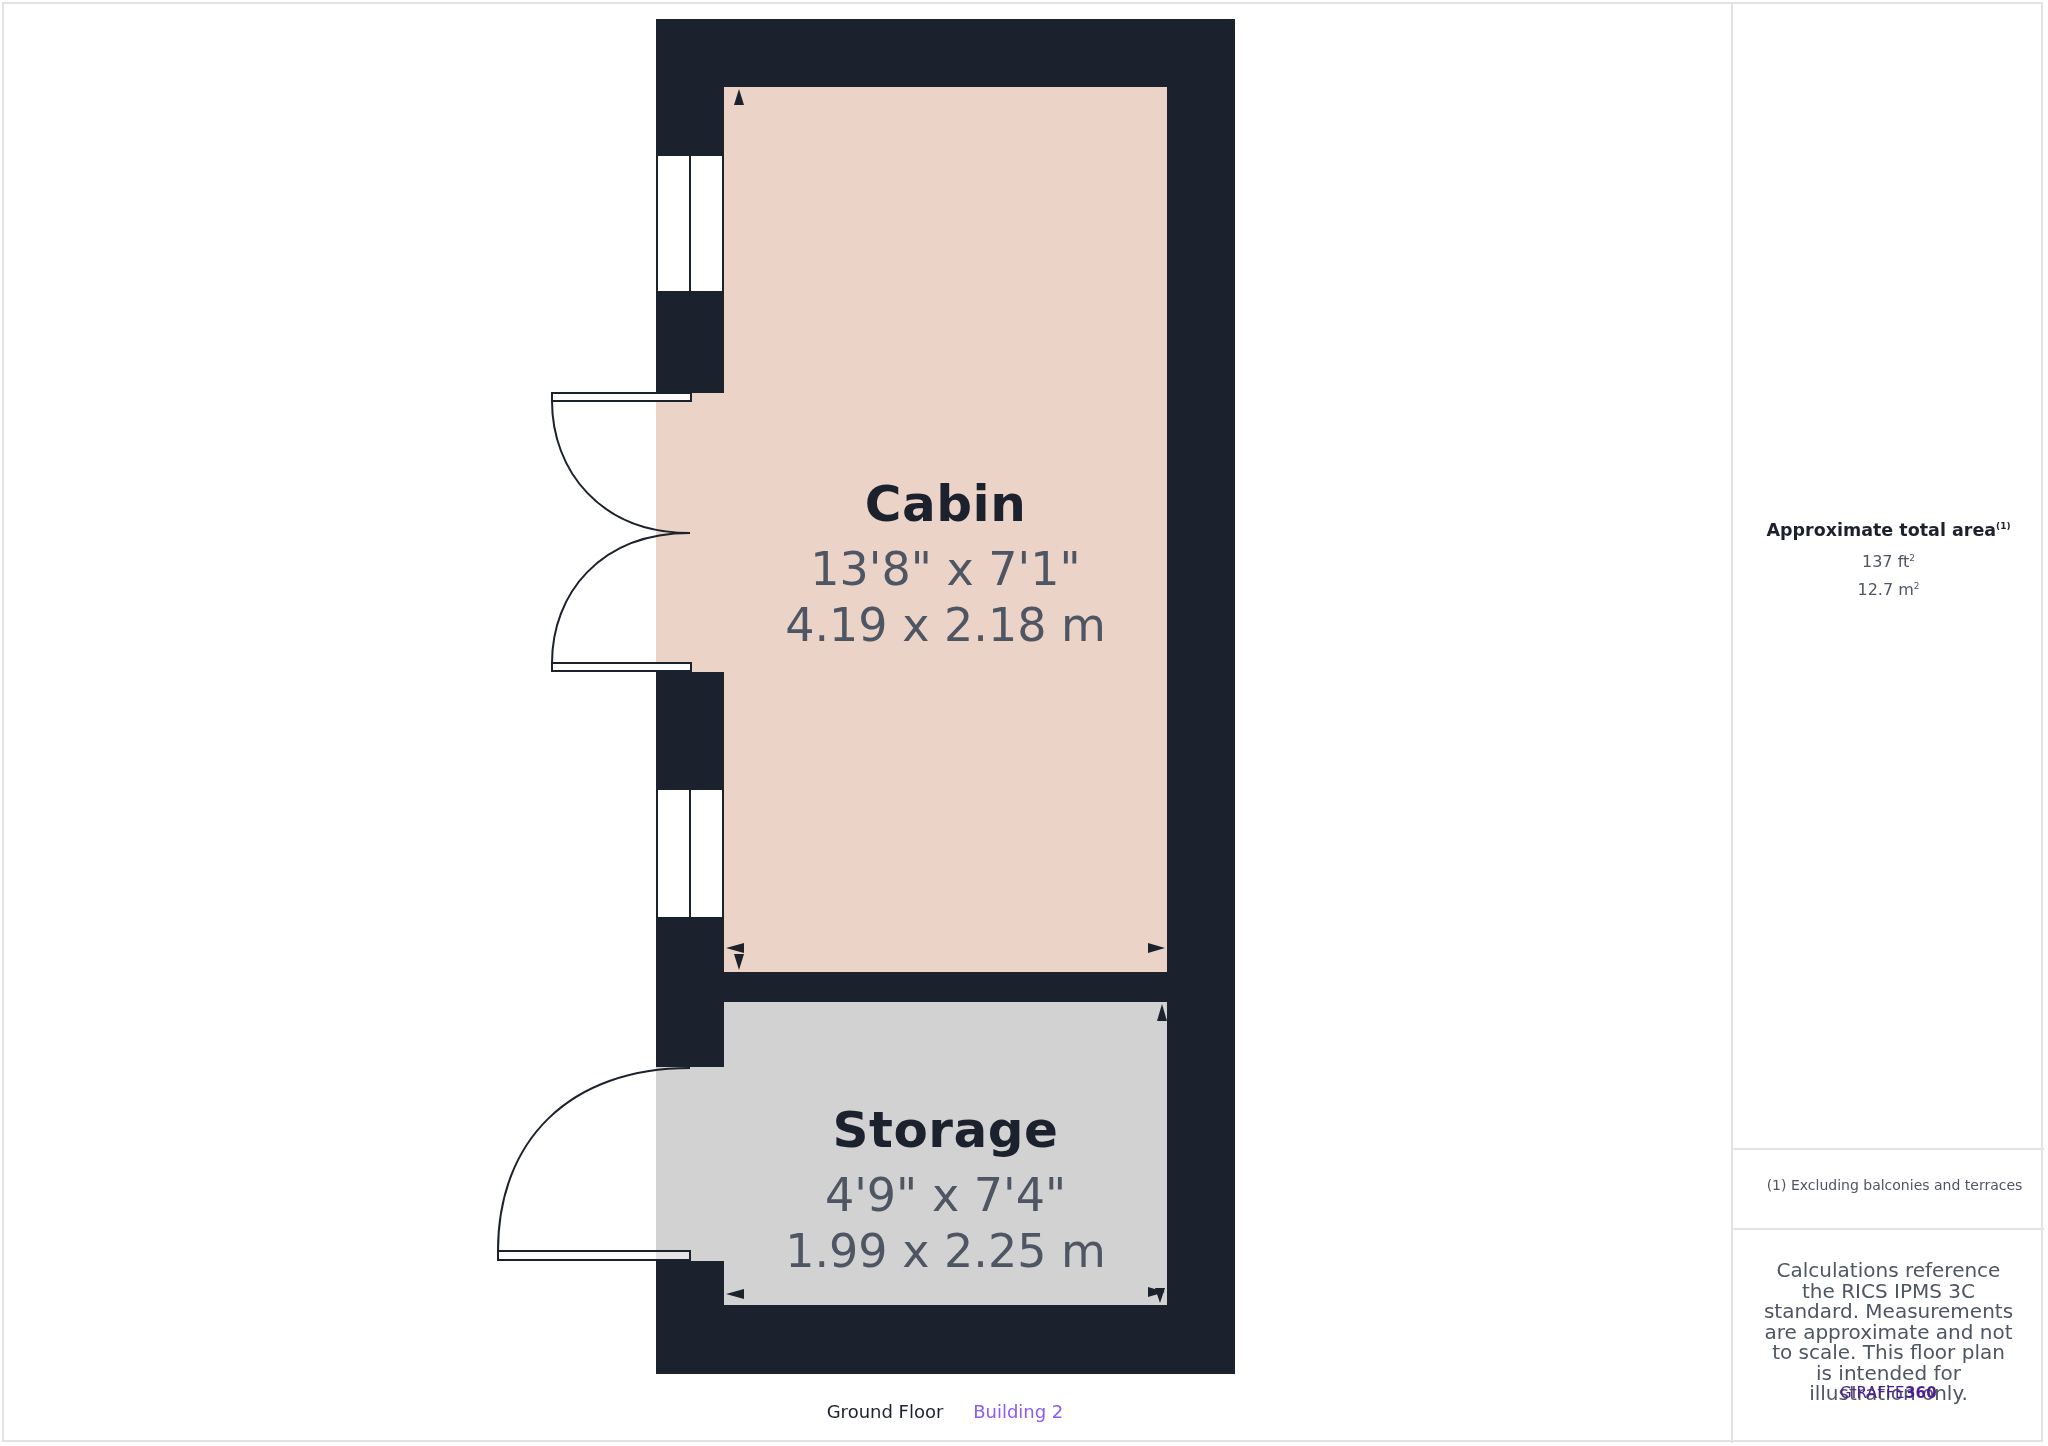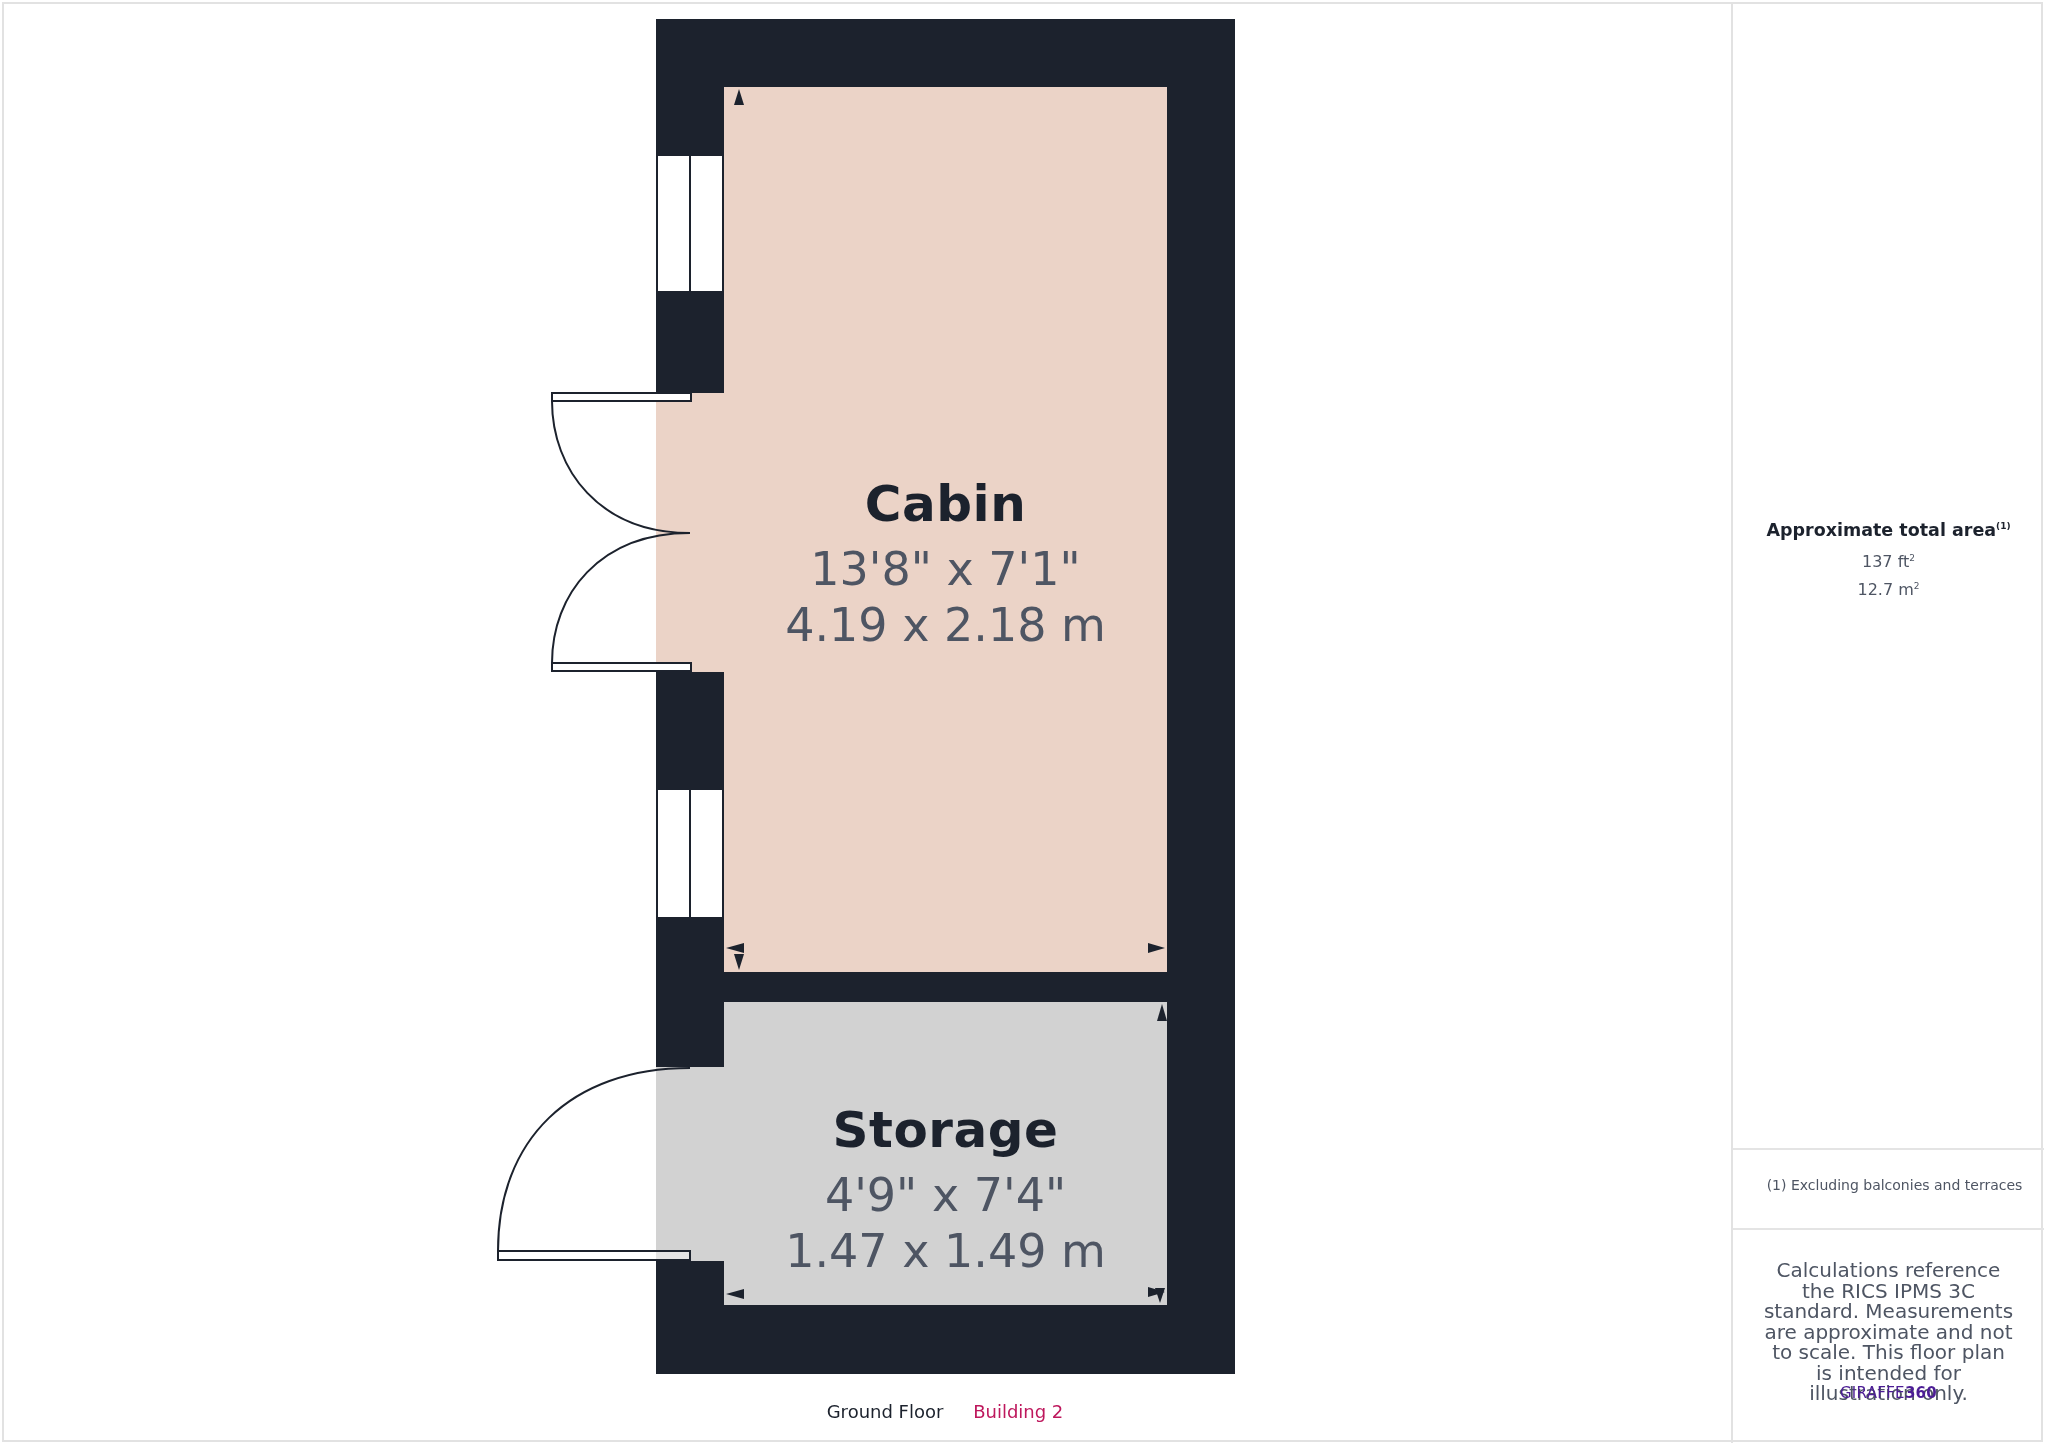--- a/index.html
+++ b/index.html
@@ -9,21 +9,21 @@
            border:2px solid #e2e2e2; box-sizing:border-box; }
   .plan { position:absolute; left:0; top:0; }
   .room-label { position:absolute; text-align:center; }
   .room-name { font-family:"DejaVu Sans", sans-serif; font-weight:bold; color:#1c222d;
                font-size:50px; letter-spacing:0.5px; line-height:1;margin-top:42px; }
   .room-dim { font-family:"DejaVu Sans", sans-serif; color:#4e5563; font-size:46px;
               line-height:1.22; font-weight:normal; }
   .caption { position:absolute; left:0; width:1890px; top:1403px; text-align:center;
              font-size:18px; line-height:1; }
   .caption .floor { font-weight:normal; color:#1c222d; margin-right:24px; }
-  .caption .building { color:#be185d; }
+  .caption .building { color:#8b5cf6; }
   .panel { position:absolute; left:1731px; top:2px; width:313px; height:1441px;
            border-left:2px solid #e2e2e2; box-sizing:border-box; }
   .area-block { position:absolute; left:0; right:0; top:518px; text-align:center; }
   .area-title { font-weight:bold; color:#1c222d; font-size:17.5px; }
   .area-title sup { font-size:9px; font-weight:bold; }
   .area-val { color:#4e5563; font-size:16px; margin-top:12px; }
   .area-val sup { font-size:9px; }
   .divider { position:absolute; left:0; right:0; height:2px; background:#e4e4e4; }
   .footnote { position:absolute; left:12px; right:0; top:1175px; text-align:center;
               color:#4e5563; font-size:14px; }
@@ -87,21 +87,21 @@
 
 <div class="room-label" style="left:724px; width:443px; top:437px;">
   <div class="room-name">Cabin</div>
   <div class="room-dim" style="margin-top:12px;">13'8" x 7'1"</div>
   <div class="room-dim">4.19 x 2.18 m</div>
 </div>
 
 <div class="room-label" style="left:724px; width:443px; top:1063px;">
   <div class="room-name">Storage</div>
   <div class="room-dim" style="margin-top:12px;">4'9" x 7'4"</div>
-  <div class="room-dim">1.47 x 1.49 m</div>
+  <div class="room-dim">1.99 x 2.25 m</div>
 </div>
 
 <div class="caption">
   <span class="floor">Ground Floor</span>
   <span class="building">Building 2</span>
 </div>
 
 <div class="panel">
   <div class="area-block">
     <div class="area-title"><span>Approximate total area</span><sup>(1)</sup></div>

